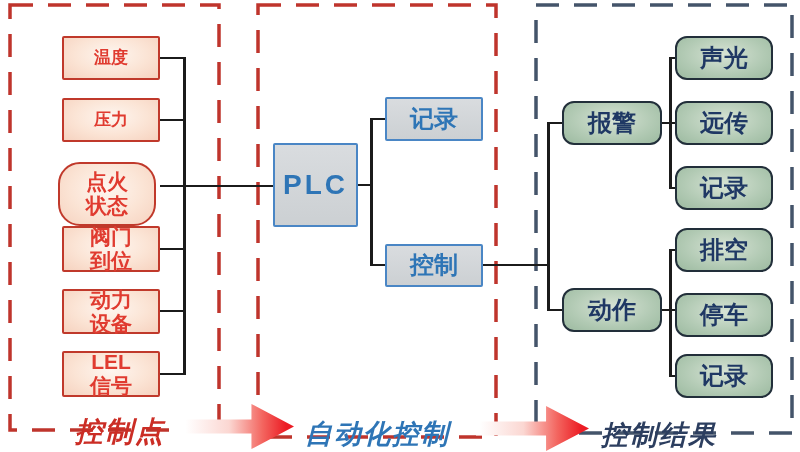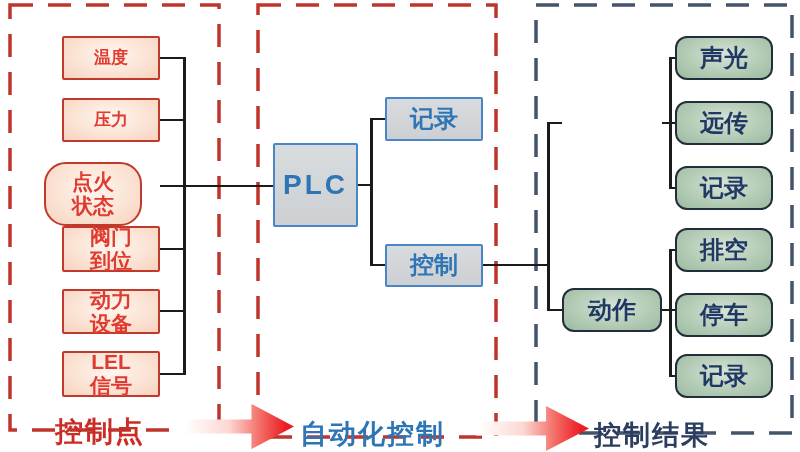--- a/index.html
+++ b/index.html
@@ -36,22 +36,22 @@
   }
   .green-box{
     border:2.5px solid #222f3a;
     background:radial-gradient(ellipse at 50% 42%, #d7e3d5 0%, #b2cab4 60%, #9cbaa0 100%);
     color:#1f3864;
     font-size:24px;
     border-radius:12px;
   }
   .plc{font-size:28px;letter-spacing:3px;}
   .stage-label{
-    position:absolute;font-weight:bold;text-align:left;
-    letter-spacing:2px;white-space:nowrap;
+    position:absolute;font-weight:bold;text-align:center;
+    letter-spacing:2px;white-space:nowrap;font-style:italic;
   }
   .label-red{color:#cb2d25;font-size:28px;}
   .label-blue{color:#2e75b6;font-size:27px;}
   .label-navy{color:#2c3e5f;font-size:27px;}
   .flow-arrow{
     position:absolute;
     background:linear-gradient(90deg,#ffffff 3%,#fbd7d2 42%,#f3655f 72%,#ec1c24 93%);
     clip-path:polygon(0% 35%,62% 35%,62% 2%,100% 50%,62% 98%,62% 65%,0% 65%);
   }
 </style>
@@ -87,33 +87,34 @@
   <div class="line" style="left:669px;top:57px;width:2.5px;height:132px;"></div>
   <div class="line" style="left:669px;top:57px;width:6px;height:2px;"></div>
   <div class="line" style="left:669px;top:187px;width:6px;height:2px;"></div>
   <div class="line" style="left:662px;top:309px;width:13px;height:2px;"></div>
   <div class="line" style="left:669px;top:249px;width:2.5px;height:128px;"></div>
   <div class="line" style="left:669px;top:249px;width:6px;height:2px;"></div>
   <div class="line" style="left:669px;top:375px;width:6px;height:2px;"></div>
 
   <div class="box red-box" style="left:62px;top:36px;width:98px;height:44px;">温度</div>
   <div class="box red-box" style="left:62px;top:98px;width:98px;height:44px;">压力</div>
-  <div class="box red-box two-line" style="left:44px;top:162px;width:98px;height:64px;border-radius:22px;">点火
+  <div class="box red-box two-line" style="left:58px;top:162px;width:98px;height:64px;border-radius:22px;">点火
 状态</div>
   <div class="box red-box two-line" style="left:62px;top:226px;width:98px;height:46px;">阀门
 到位</div>
   <div class="box red-box two-line" style="left:62px;top:289px;width:98px;height:45px;">动力
 设备</div>
   <div class="box red-box two-line" style="left:62px;top:351px;width:98px;height:46px;">LEL
 信号</div>
 
   <div class="box blue-box plc" style="left:273px;top:143px;width:85px;height:84px;">PLC</div>
   <div class="box blue-box" style="left:385px;top:97px;width:98px;height:44px;">记录</div>
   <div class="box blue-box" style="left:385px;top:244px;width:98px;height:43px;">控制</div>
 
+  <div class="box green-box" style="left:562px;top:101px;width:100px;height:44px;">报警</div>
   <div class="box green-box" style="left:675px;top:36px;width:98px;height:44px;">声光</div>
   <div class="box green-box" style="left:675px;top:101px;width:98px;height:44px;">远传</div>
   <div class="box green-box" style="left:675px;top:166px;width:98px;height:44px;">记录</div>
   <div class="box green-box" style="left:562px;top:288px;width:100px;height:44px;">动作</div>
   <div class="box green-box" style="left:675px;top:293px;width:98px;height:44px;">停车</div>
   <div class="box green-box" style="left:675px;top:228px;width:98px;height:44px;">排空</div>
   <div class="box green-box" style="left:675px;top:354px;width:98px;height:44px;">记录</div>
 
   <div class="flow-arrow" style="left:182px;top:403px;width:112px;height:47px;"></div>
   <div class="flow-arrow" style="left:476px;top:405px;width:113px;height:47px;"></div>

